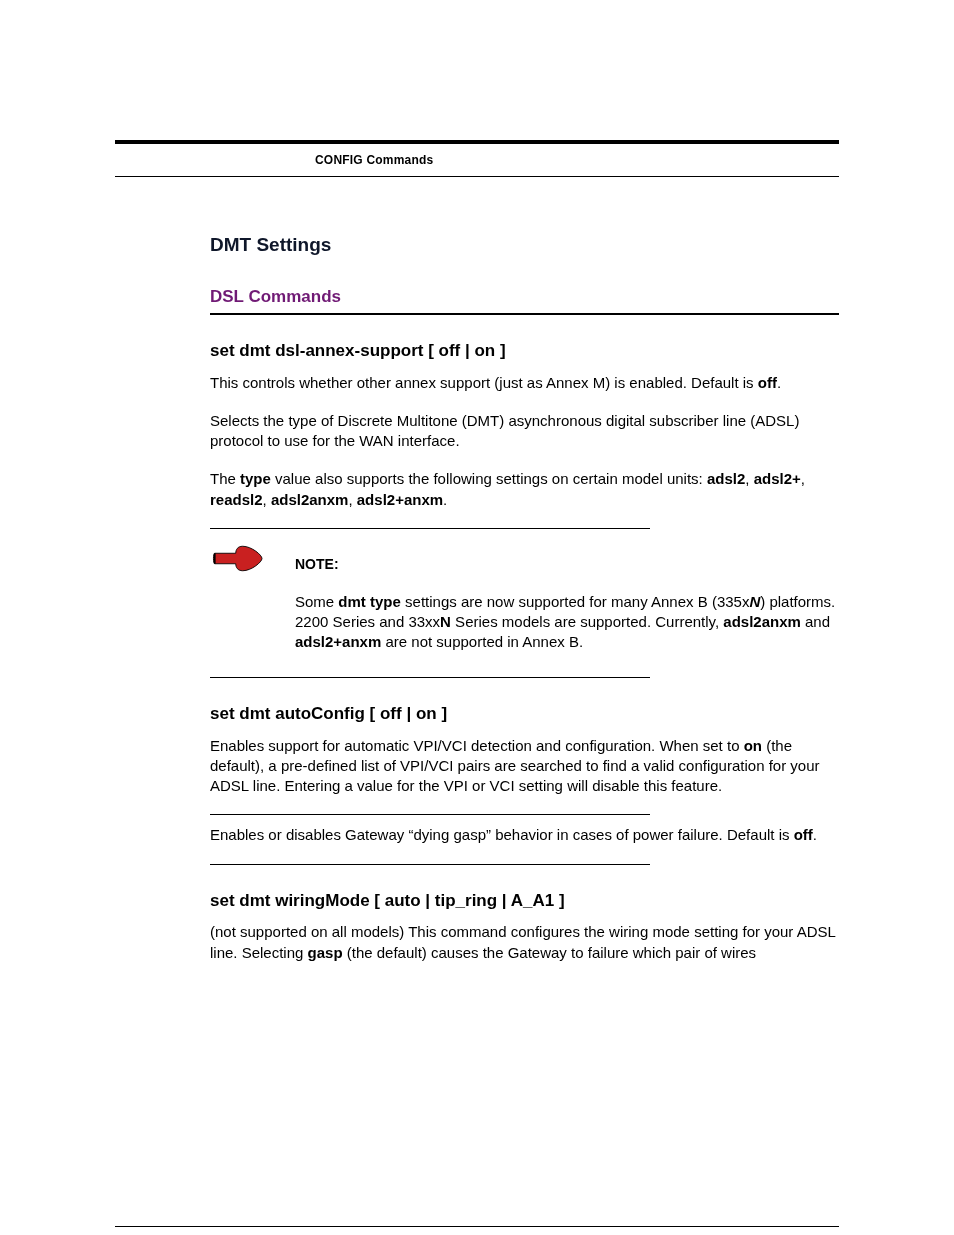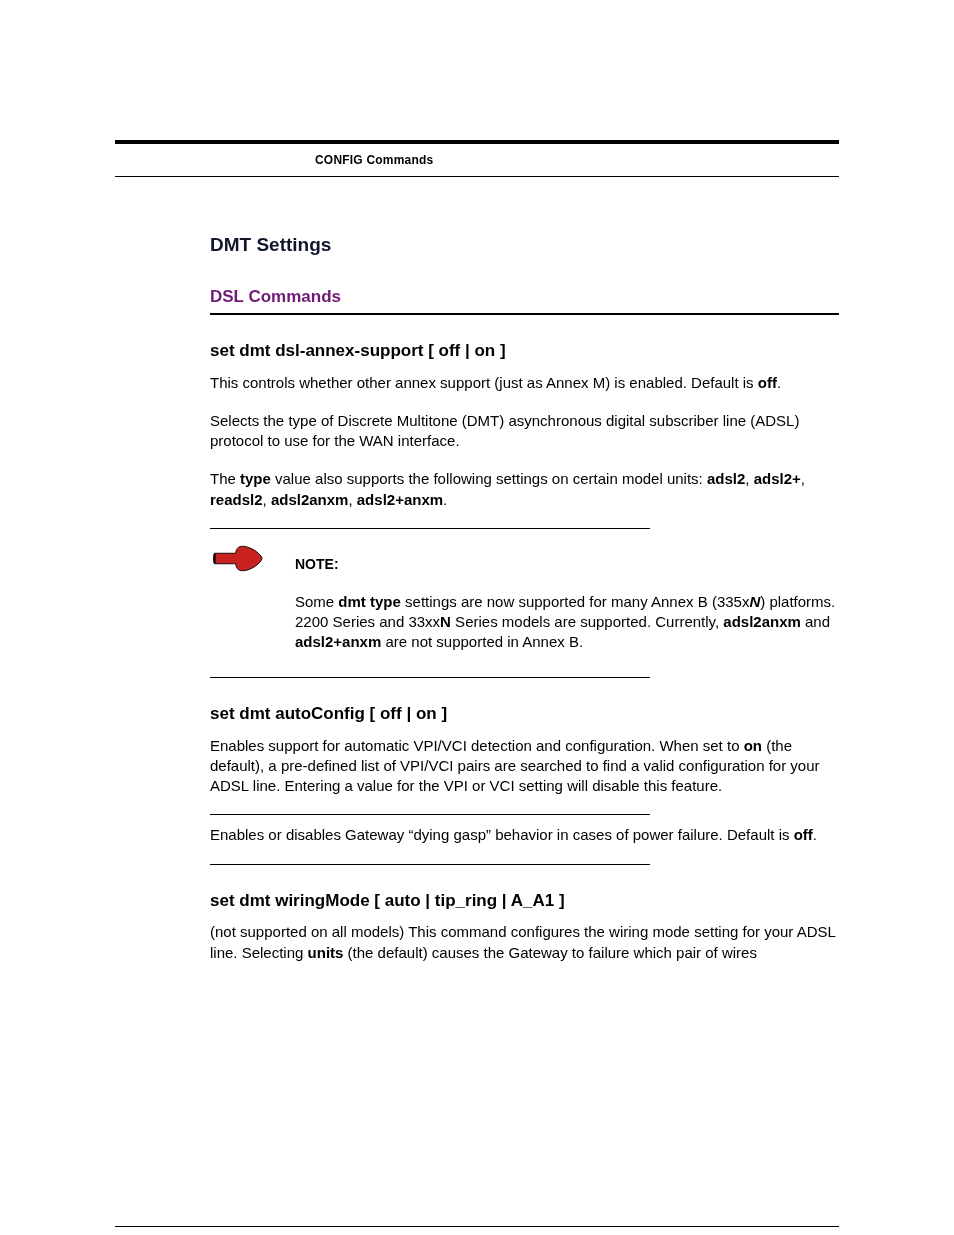--- a/index.html
+++ b/index.html
@@ -158,21 +158,21 @@
       </div>
       <div class="halfrule"></div>
 
       <div class="para">
         <span>Enables or disables Gateway “dying gasp” behavior in cases of power failure. Default is </span><span class="b">off</span><span>.</span>
       </div>
       <div class="halfrule"></div>
 
       <div class="h-cmd">set dmt wiringMode [ auto | tip_ring | A_A1 ]</div>
       <div class="para">
-        <span>(not supported on all models) This command configures the wiring mode setting for your ADSL line. Selecting </span><span class="b">units</span><span> (the default) causes the Gateway to failure which pair of wires</span>
+        <span>(not supported on all models) This command configures the wiring mode setting for your ADSL line. Selecting </span><span class="b">gasp</span><span> (the default) causes the Gateway to failure which pair of wires</span>
       </div>
 
     </div>
   </div>
 
   <div class="bottom-rule"></div>
 
 </div>
 
 </body></html>

